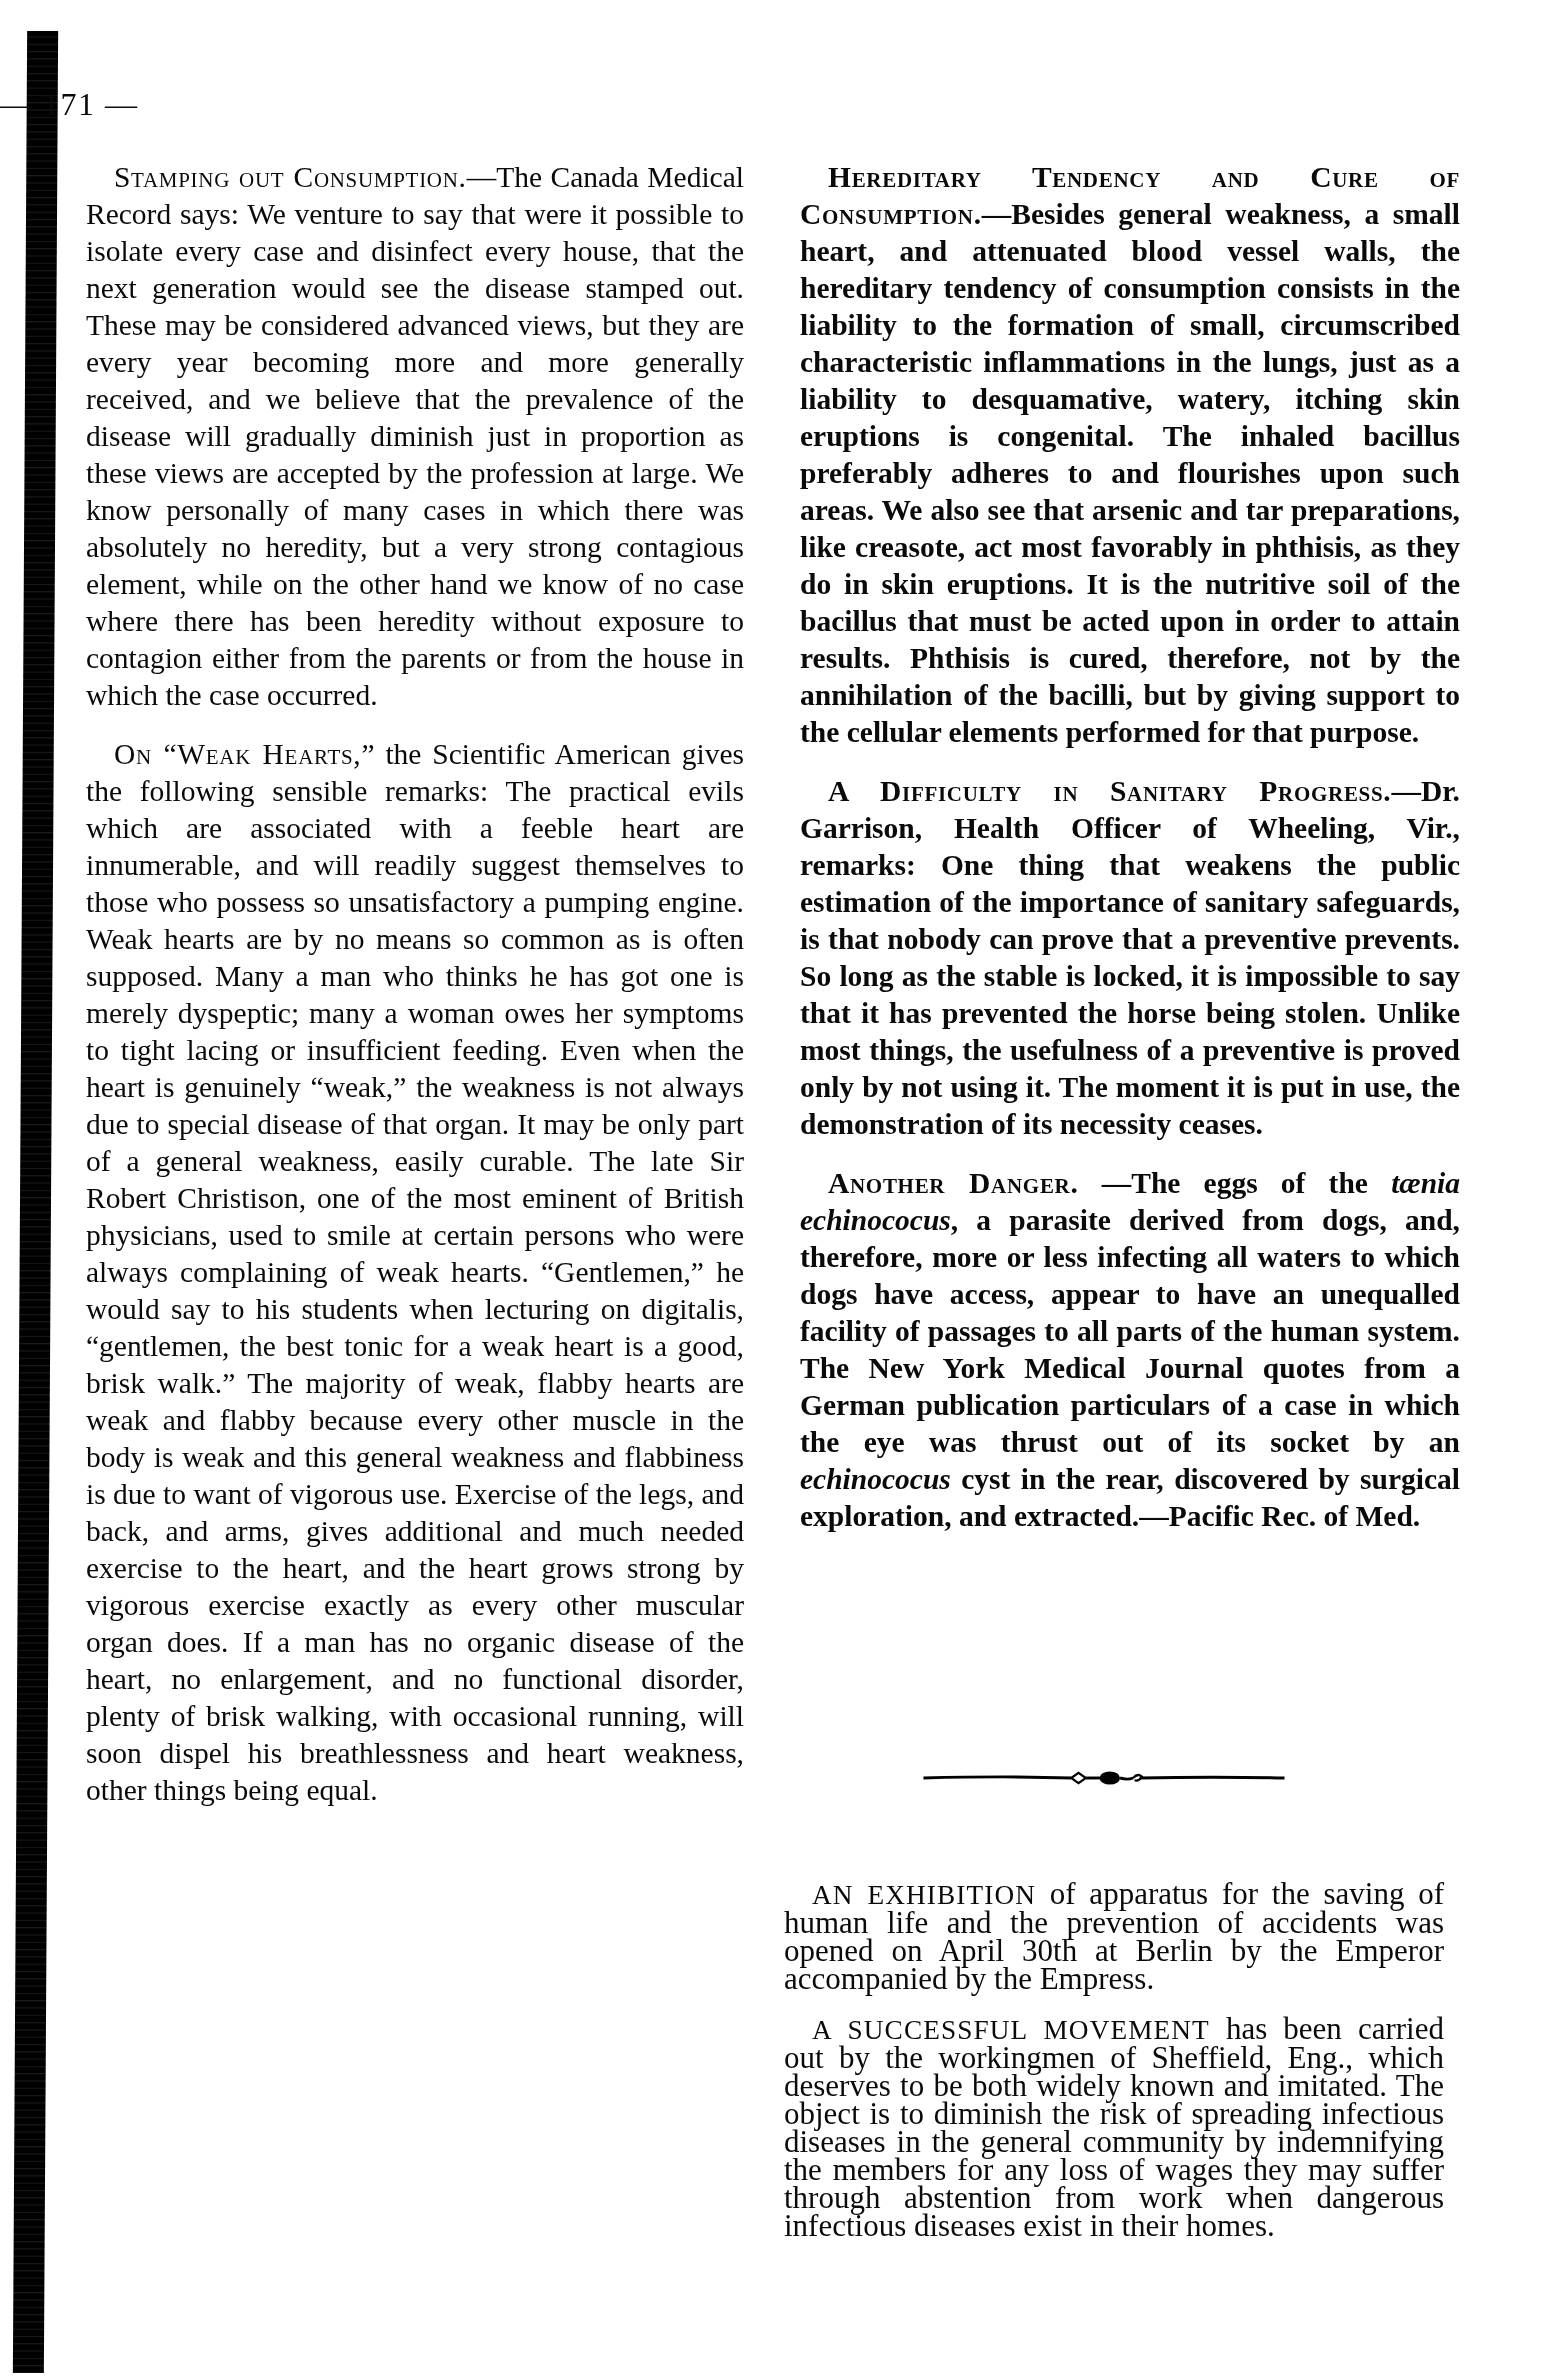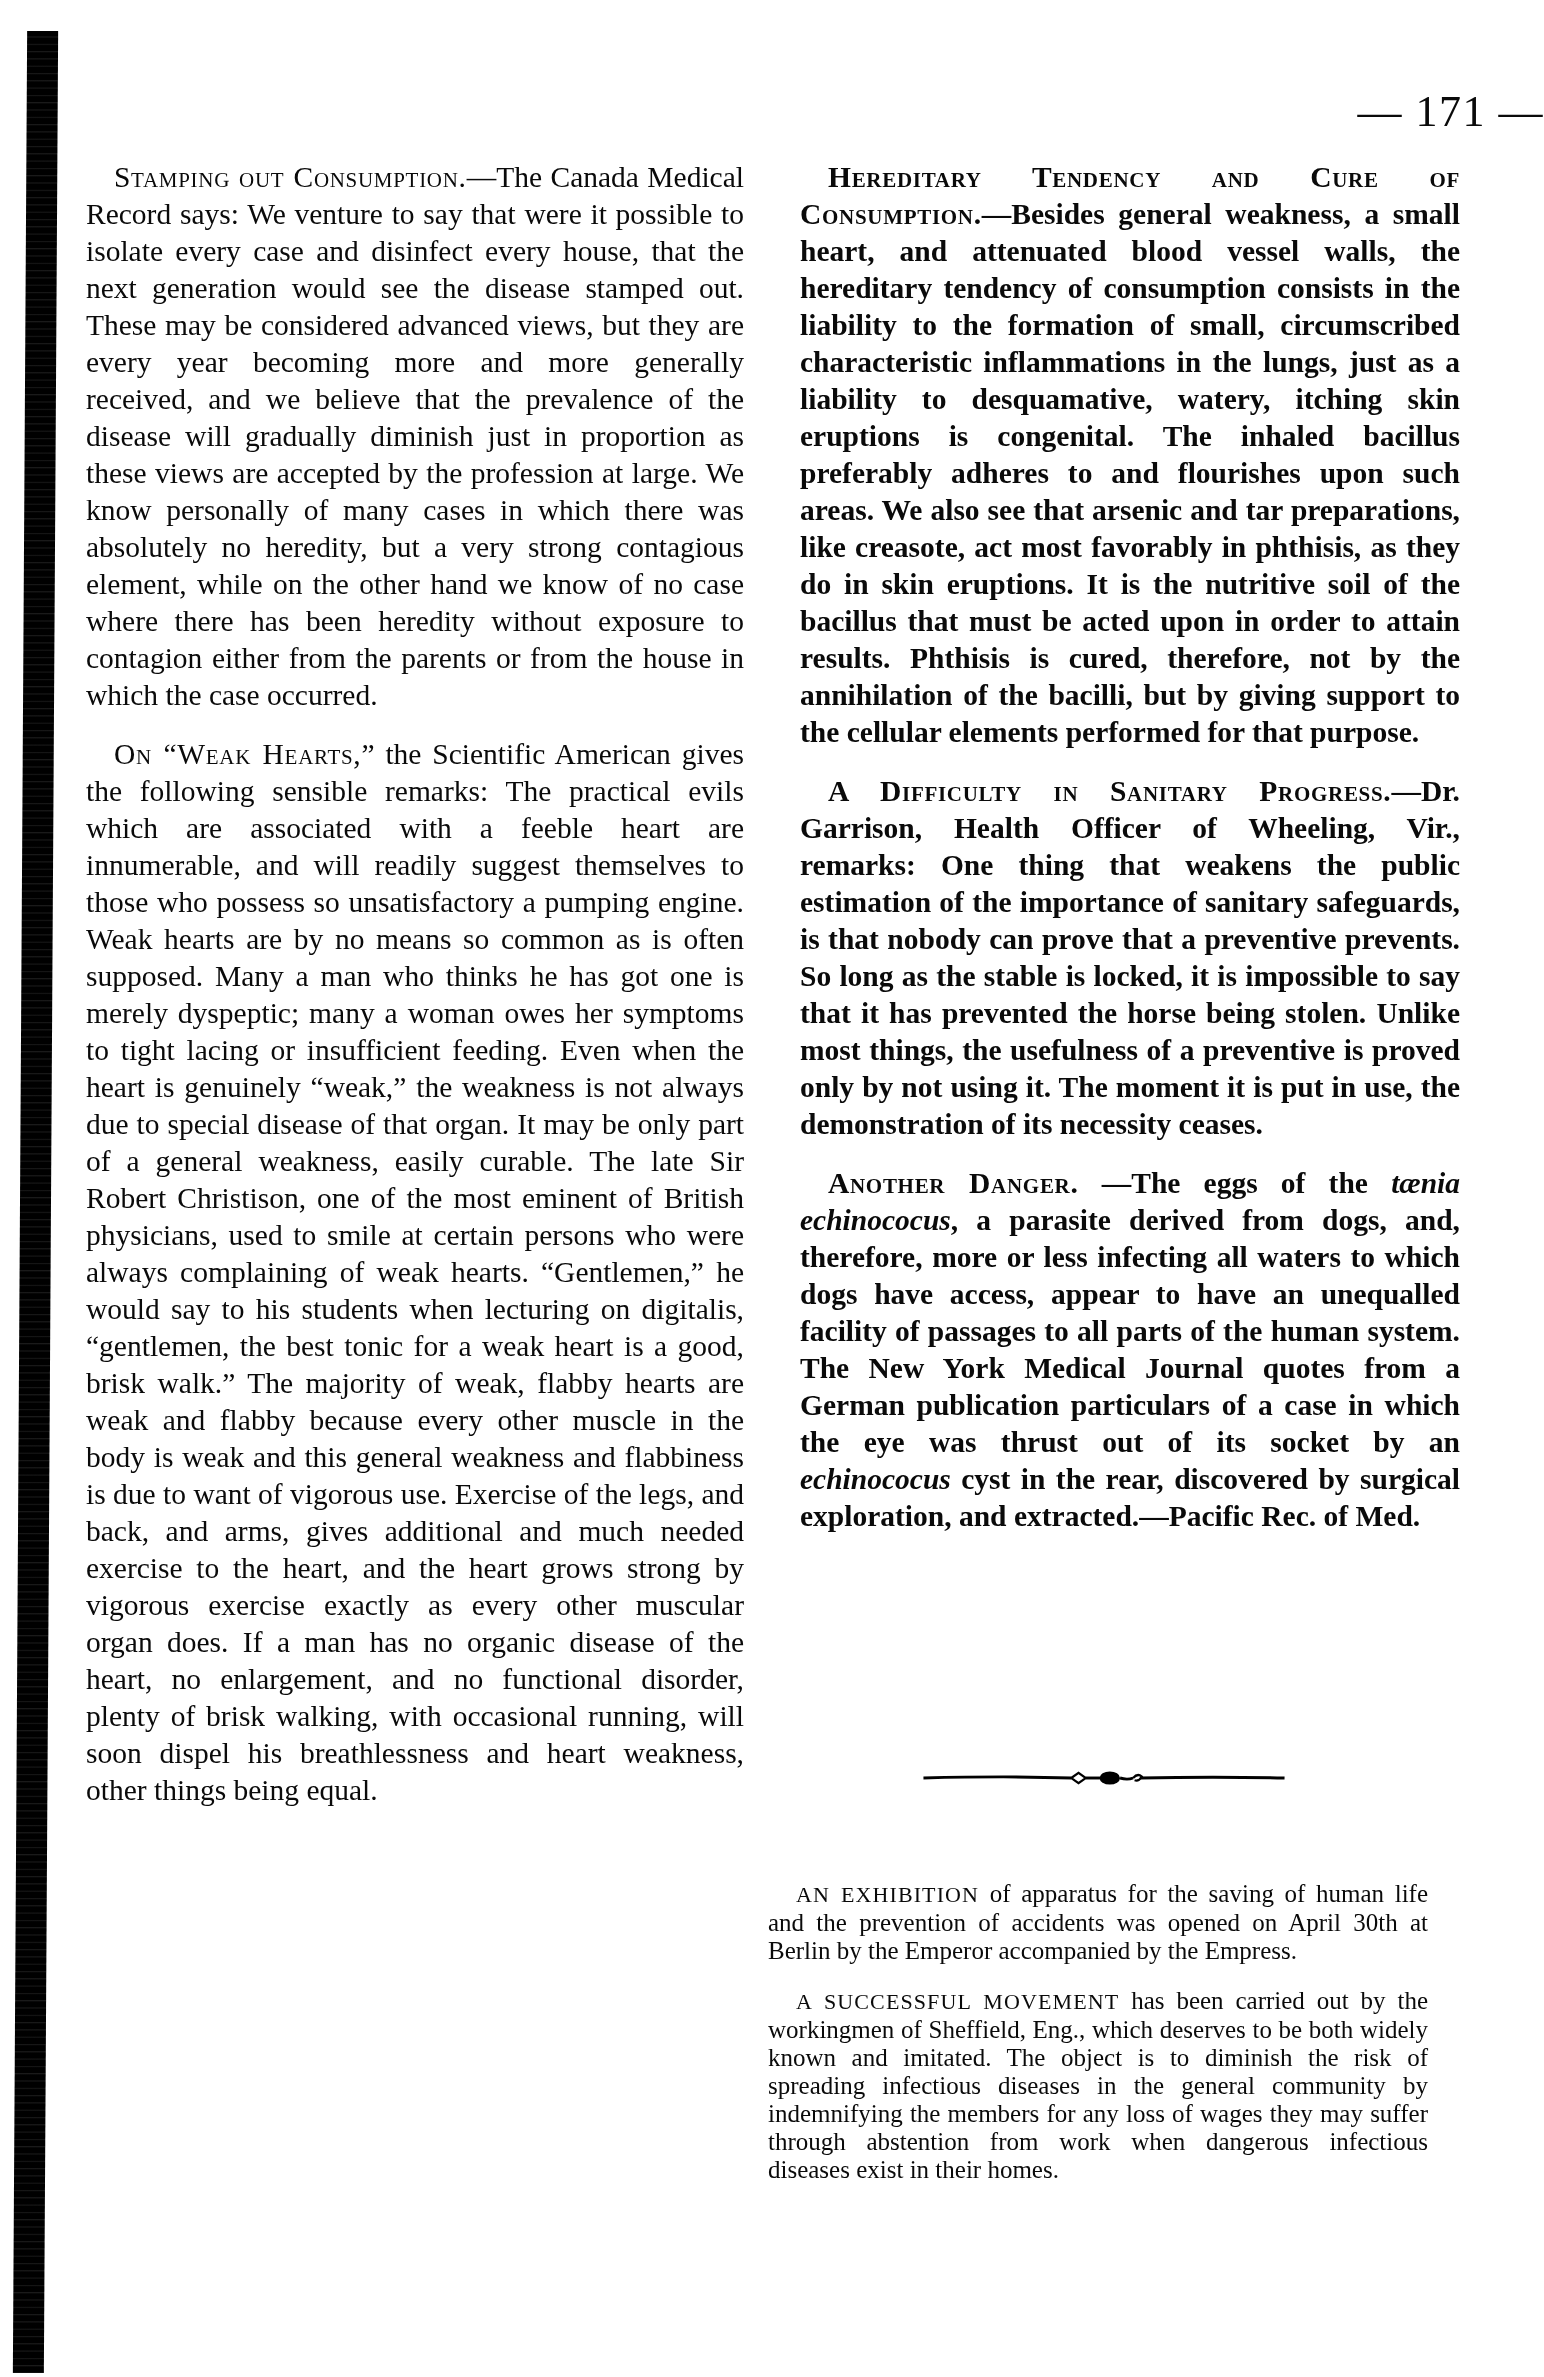--- a/index.html
+++ b/index.html
@@ -1,27 +1,27 @@
 <!DOCTYPE html>
 <html style="font-size:11.6px"><head>
 <meta charset="utf-8">
 <style>
   html, body { margin: 0; padding: 0; background: #ffffff; }
   body { width: 1544px; height: 2377px; position: relative; overflow: hidden; color: #0a0a0a;
          font-family: "Liberation Serif", "DejaVu Serif", serif; }
   .binding-edge { position: absolute; left: 20.4px; top: 31px; width: 31px; height: 2342px;
          background: repeating-linear-gradient(180deg, #000 0px, #000 5.1px, #1a1a1a 5.8px, #000 7.3px);
          transform: skewX(-0.35deg); }
-  .page-number { position: absolute; left: 0; width: 1544px; top: 86px; text-align: right;
-         font-size: 44px; letter-spacing: 1.5px; }
+  .page-number { position: absolute; left: 0; width: 1544px; top: 86px; text-align: left;
+         font-size: 32px; letter-spacing: 1.5px; }
   .column { position: absolute; top: 159px; text-align: justify; font-size: 29.5px; line-height: 37px; }
   .col-left { left: 86px; width: 658px; }
   .col-right { left: 800px; width: 660px; font-weight: bold; }
-  .col-right-bottom { position: absolute; left: 768px; width: 660px; top: 1880px;
-         text-align: justify; font-size: 25px; line-height: 28px; }
+  .col-right-bottom { position: absolute; left: 784px; width: 660px; top: 1880px;
+         text-align: justify; font-size: 31px; line-height: 28px; }
   p { margin: 0; text-indent: 28px; }
   p + p { margin-top: 22px; }
   .col-right-bottom p + p { margin-top: 22px; }
   .sc { font-variant: small-caps; letter-spacing: 0.7px; }
   .sc-upper { font-size: 88%; text-transform: uppercase; letter-spacing: 1.1px; }
   i { font-style: italic; }
   .ornament { position: absolute; left: 922px; top: 1767px; width: 364px; height: 22px; }
 </style>
 </head>
 <body>

